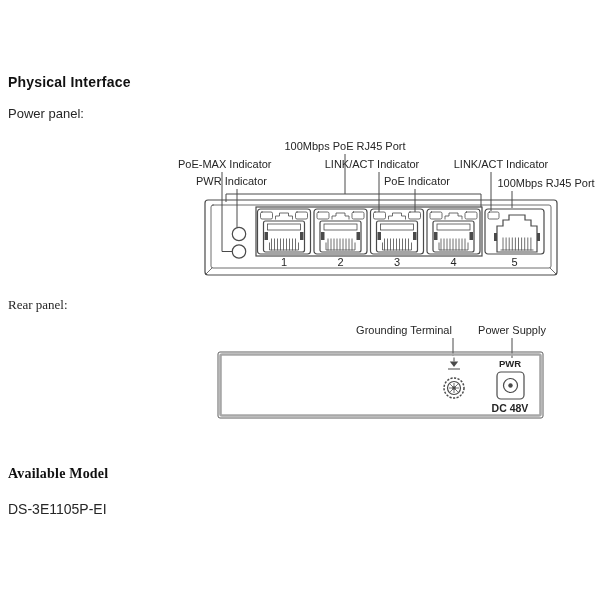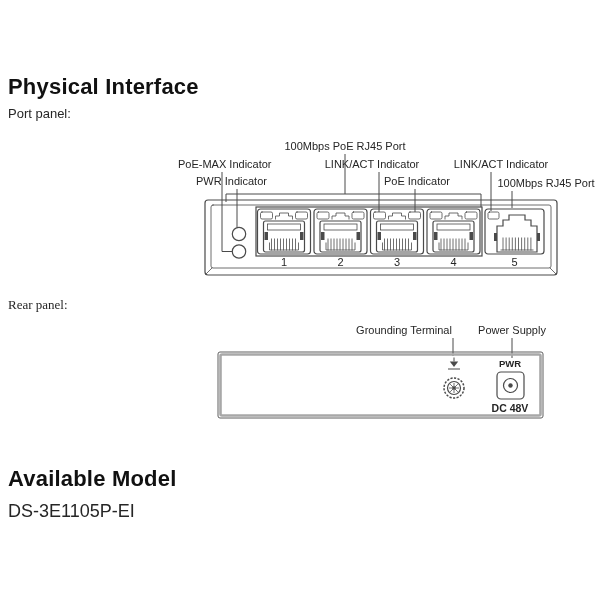--- a/index.html
+++ b/index.html
@@ -7,40 +7,40 @@
     --text:#262626;
     --heading:#111111;
     --panel_gray:#a8a8a8;
   }
   html,body{margin:0;padding:0;}
   body{
     width:600px;height:600px;background:#ffffff;position:relative;overflow:hidden;
     font-family:"Liberation Sans",sans-serif;color:var(--text);
   }
   .abs{position:absolute;margin:0;}
-  .h-main{font-size:22px;font-weight:700;color:var(--heading);letter-spacing:.2px;}
+  .h-main{font-size:14px;font-weight:700;color:var(--heading);letter-spacing:.2px;}
   .sub{font-size:13px;color:var(--text);}
-  .model{font-size:18px;color:var(--text);}
+  .model{font-size:14px;color:var(--text);}
   svg{position:absolute;left:0;overflow:visible;}
   svg text{font-family:"Liberation Sans",sans-serif;font-size:11px;fill:var(--text);}
   svg text.small{font-size:9.5px;font-weight:600;}
   svg text.volt{font-size:10.5px;font-weight:600;}
   .ln{fill:none;stroke:var(--line);stroke-width:1.2;stroke-linecap:square;stroke-linejoin:miter;}
   .thin{stroke-width:0.8;}
   .leader{fill:none;stroke:var(--line);stroke-width:1;stroke-linecap:butt;}
   .fillDark{fill:var(--line);stroke:none;}
   .grayOuter{fill:none;stroke:#5f5f5f;stroke-width:1;}
   .grayInner{fill:none;stroke:var(--panel_gray);stroke-width:2.6;}
   .serr{fill:none;stroke:var(--line);stroke-width:1.5;stroke-dasharray:2.2,1.4;}
 </style>
 </head>
 <body>
 
 <h1 class="abs h-main" style="left:8px;top:74px;">Physical Interface</h1>
-<p class="abs sub" style="left:8px;top:106px;">Port panel:</p>
+<p class="abs sub" style="left:8px;top:106px;">Power panel:</p>
 
 <svg style="top:135px;" width="600" height="160" viewBox="0 0 600 160">
   <defs>
     <g id="poe-port">
       <rect class="ln" x="1" y="1" width="53" height="45" rx="3"></rect>
       <rect class="ln thin" x="4" y="4" width="12" height="7" rx="1.5"></rect>
       <rect class="ln thin" x="39" y="4" width="12" height="7" rx="1.5"></rect>
       <path class="ln thin" d="M19,11 V8 H23 V5 H32 V8 H36 V11"></path>
       <rect class="ln" x="7" y="13" width="41" height="31" rx="2"></rect>
       <rect class="ln thin" x="11" y="16" width="33" height="6"></rect>
@@ -124,14 +124,14 @@
 
   <text class="small" x="510" y="49" text-anchor="middle">PWR</text>
   <g>
     <rect class="ln" x="497" y="54" width="27" height="27" rx="4"></rect>
     <circle class="ln" cx="510.5" cy="67.5" r="7"></circle>
     <circle class="fillDark" cx="510.5" cy="67.5" r="2.2"></circle>
   </g>
   <text class="volt" x="510" y="94" text-anchor="middle">DC 48V</text>
 </svg>
 
-<h1 class="abs h-main" style="left:8px;top:466px;">Available Model</h1>
+<h1 class="abs h-main" style="left:8px;top:466px;font-family:Liberation Serif, serif;">Available Model</h1>
 <p class="abs model" style="left:8px;top:501px;">DS-3E1105P-EI</p>
 
 </body></html>

